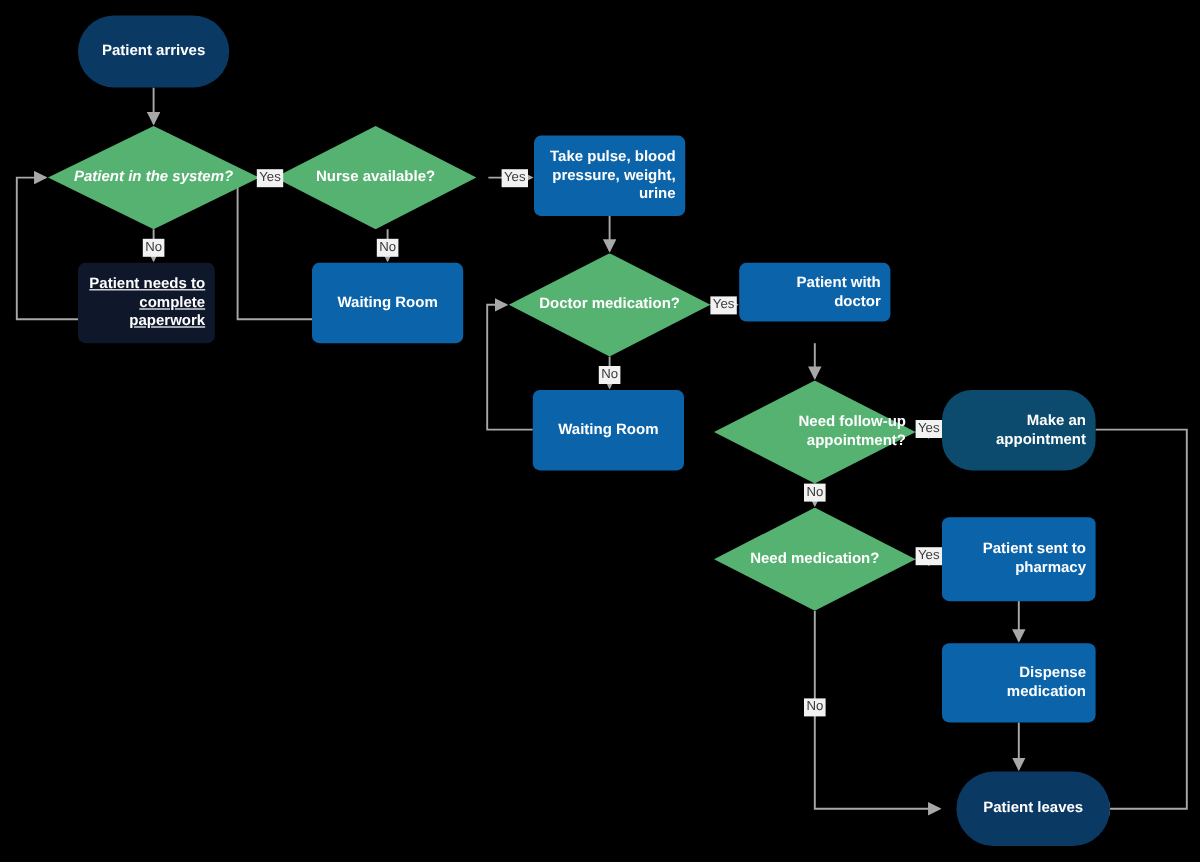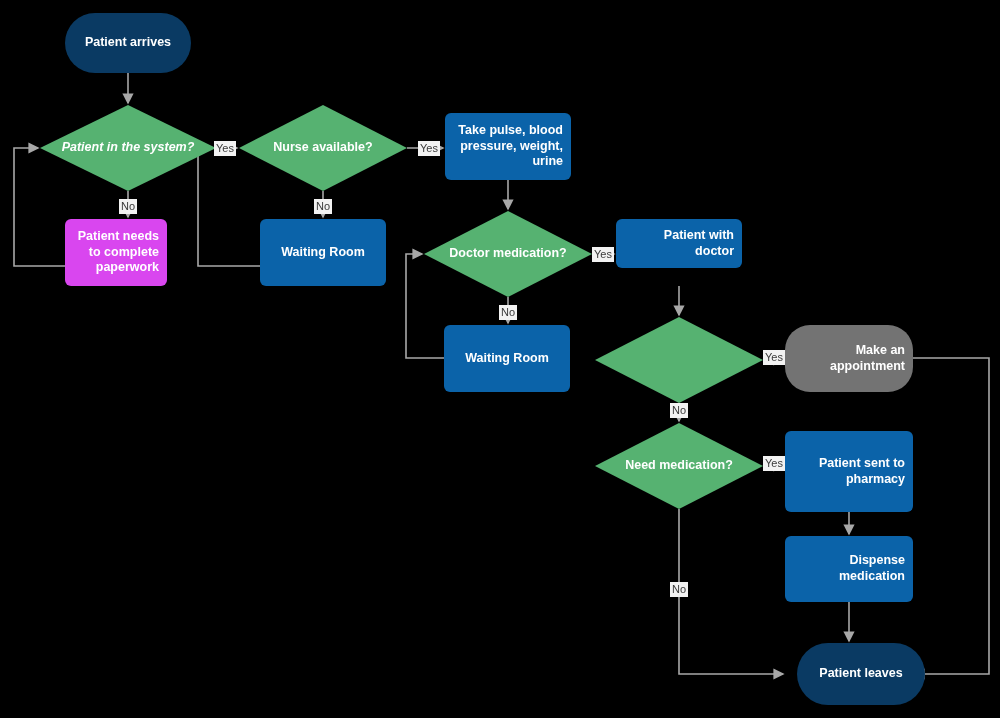--- a/index.html
+++ b/index.html
@@ -118,24 +118,24 @@
   </svg>
 
   <div id="nodes-group">
       <div class="node terminator" style="left: 65px; top: 13px; width: 126px; height: 60px; background: rgb(10, 58, 99);">
         <span>Patient arrives</span>
       </div>
       <div class="node decision" style="left: 40px; top: 105px; width: 176px; height: 86px; font-style: italic;">
         <div class="decision-shape" style="background: rgb(86, 178, 113);"></div>
         <span class="decision-label">Patient in the system?</span>
       </div>
-      <div class="node process" style="left: 65px; top: 219px; width: 102px; height: 67px; background: #d946ef;">
+      <div class="node process" style="left: 65px; top: 219px; width: 114px; height: 67px; background: #0f172a; text-decoration: underline;">
         <span>Patient needs to complete paperwork</span>
       </div>
-      <div class="node decision" style="left: 239px; top: 105px; width: 168px; height: 86px;">
+      <div class="node decision" style="left: 229px; top: 105px; width: 168px; height: 86px;">
         <div class="decision-shape" style="background: rgb(86, 178, 113);"></div>
         <span class="decision-label">Nurse available?</span>
       </div>
       <div class="node process" style="left: 260px; top: 219px; width: 126px; height: 67px; background: rgb(11, 99, 169);">
         <span>Waiting Room</span>
       </div>
       <div class="node process" style="left: 445px; top: 113px; width: 126px; height: 67px; background: rgb(11, 99, 169);">
         <span>Take pulse, blood pressure, weight, urine</span>
       </div>
       <div class="node decision" style="left: 424px; top: 211px; width: 168px; height: 86px;">
@@ -143,29 +143,30 @@
         <span class="decision-label">Doctor medication?</span>
       </div>
       <div class="node process" style="left: 444px; top: 325px; width: 126px; height: 67px; background: rgb(11, 99, 169);">
         <span>Waiting Room</span>
       </div>
       <div class="node process" style="left: 616px; top: 219px; width: 126px; height: 49px; background: rgb(11, 99, 169);">
         <span>Patient with doctor</span>
       </div>
       <div class="node decision" style="left: 595px; top: 317px; width: 168px; height: 86px;">
         <div class="decision-shape" style="background: rgb(86, 178, 113);"></div>
+        <span class="decision-label">Need follow-up appointment?</span>
       </div>
-      <div class="node process" style="left: 785px; top: 325px; width: 128px; height: 67px; background: #737373; border-radius: 25px;">
+      <div class="node process" style="left: 785px; top: 325px; width: 128px; height: 67px; background: #0c4a6e; border-radius: 25px;">
         <span>Make an appointment</span>
       </div>
       <div class="node decision" style="left: 595px; top: 423px; width: 168px; height: 86px;">
         <div class="decision-shape" style="background: rgb(86, 178, 113);"></div>
         <span class="decision-label">Need medication?</span>
       </div>
-      <div class="node process" style="left: 785px; top: 431px; width: 128px; height: 81px; background: rgb(11, 99, 169);">
+      <div class="node process" style="left: 785px; top: 431px; width: 128px; height: 70px; background: rgb(11, 99, 169);">
         <span>Patient sent to pharmacy</span>
       </div>
       <div class="node process" style="left: 785px; top: 536px; width: 128px; height: 66px; background: rgb(11, 99, 169);">
         <span>Dispense medication</span>
       </div>
       <div class="node terminator" style="left: 797px; top: 643px; width: 128px; height: 62px; background: rgb(10, 58, 99);">
         <span>Patient leaves</span>
       </div>
     </div>
   <div id="labels-group">

